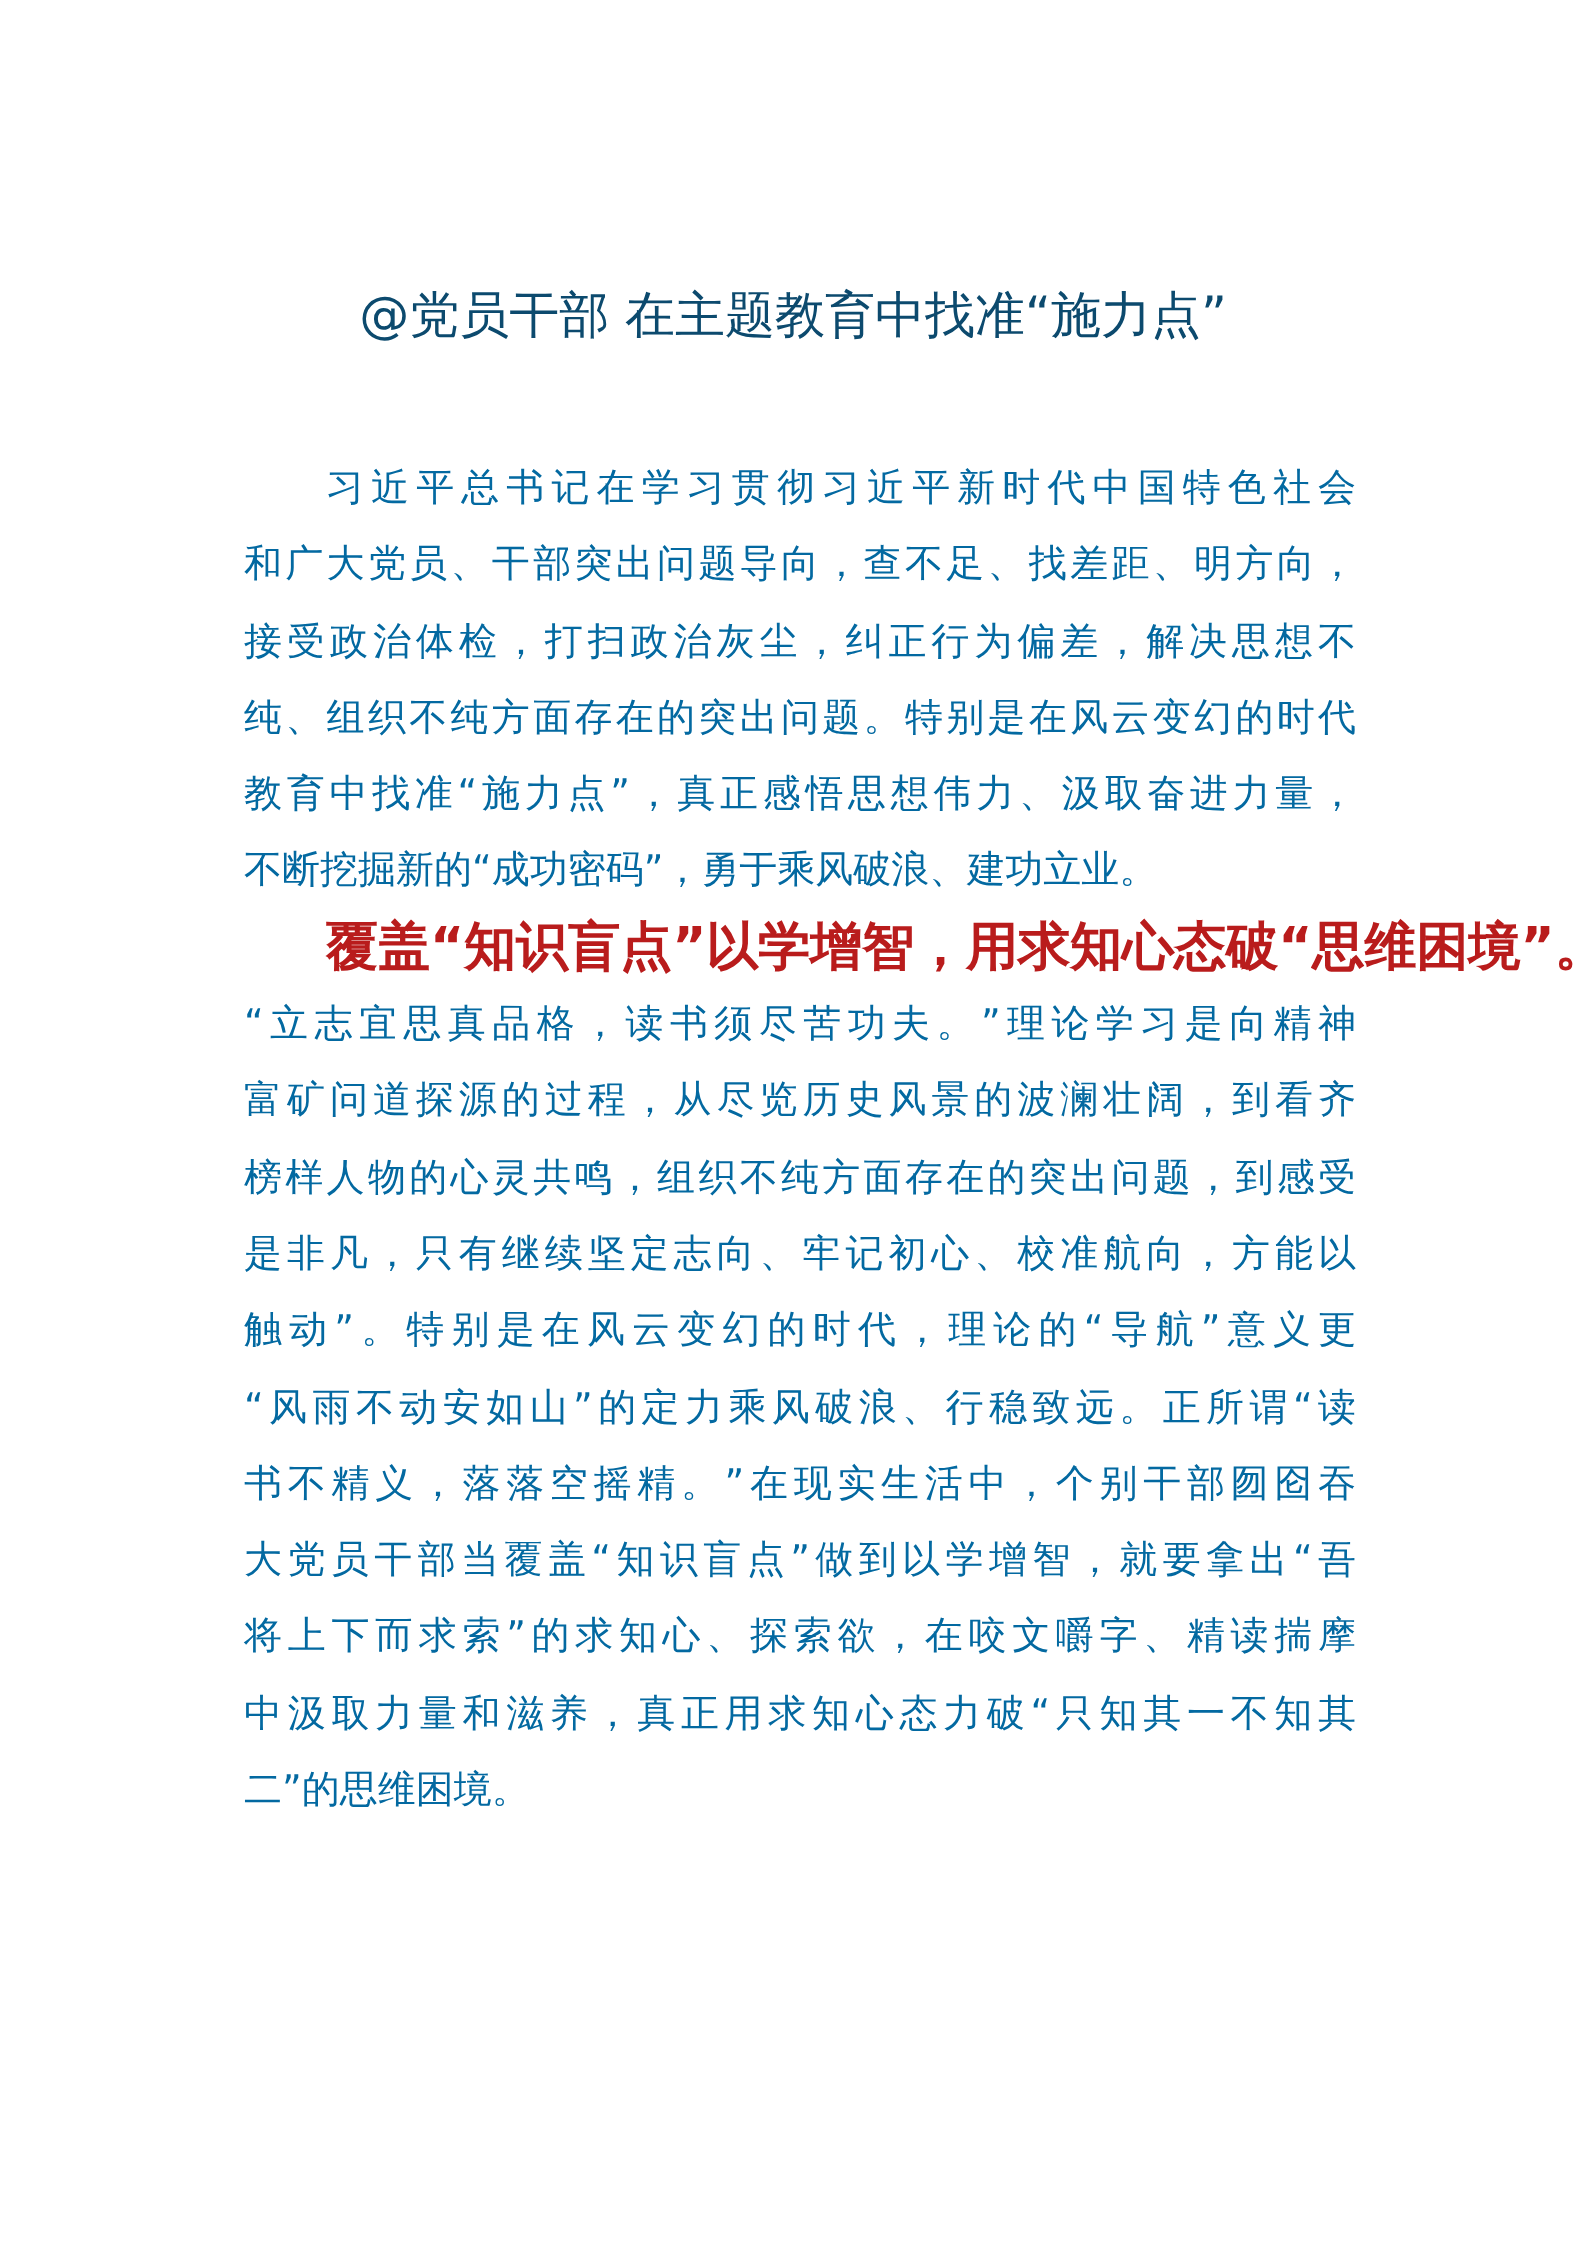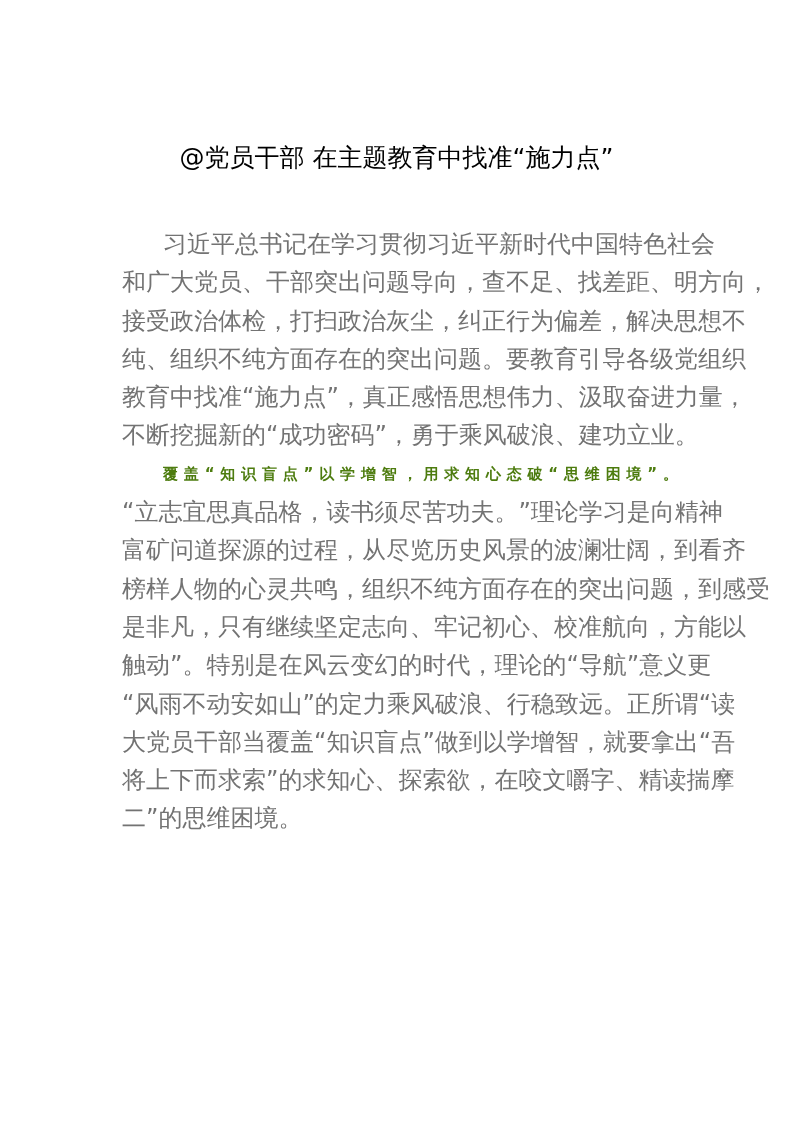--- a/index.html
+++ b/index.html
@@ -5,56 +5,58 @@
   html, body { margin: 0; padding: 0; background: #ffffff; }
   body {
     width: 793px; height: 1122px; position: relative; overflow: hidden;
     font-family: "DejaVu Sans", "Liberation Sans", sans-serif;
     color: #111111;
   }
   .page { position: absolute; left: 0; top: 0; width: 793px; height: 1122px; background: #fff; }
   .title {
     position: absolute; left: 0; top: 140px; width: 793px;
     text-align: center; font-size: 25px; line-height: 36px;
-    color: #000000; font-weight: normal; letter-spacing: 0px; margin: 0;
+    color: #0c4a6e; font-weight: normal; letter-spacing: 0px; margin: 0;
   }
   .body {
     position: absolute; left: 122px; top: 225px; width: 556px;
   }
   .line {
     display: block; height: 38.3px; line-height: 38.3px;
-    font-size: 24px; white-space: nowrap; color: #737373;
+    font-size: 19px; white-space: nowrap; color: #0369a1;
     text-align: justify; text-align-last: justify;
   }
   .line.last { text-align-last: left; }
   .line.indent { padding-left: 41px; }
-  .line.heading { font-weight: bold; color: #4d7c0f; padding-left: 41px; font-size: 15px; }
+  .line.heading { font-weight: bold; color: #b91c1c; padding-left: 41px; font-size: 26px; }
 </style>
 </head>
 <body>
 
 <div class="page">
   <h1 class="title">@党员干部 在主题教育中找准“施力点”</h1>
 
   <div class="body">
     <div>
       <span class="line indent">习近平总书记在学习贯彻习近平新时代中国特色社会</span>
       <span class="line">和广大党员、干部突出问题导向，查不足、找差距、明方向，</span>
       <span class="line">接受政治体检，打扫政治灰尘，纠正行为偏差，解决思想不</span>
-      <span class="line">纯、组织不纯方面存在的突出问题。要教育引导各级党组织</span>
+      <span class="line">纯、组织不纯方面存在的突出问题。特别是在风云变幻的时代</span>
       <span class="line">教育中找准“施力点”，真正感悟思想伟力、汲取奋进力量，</span>
       <span class="line last">不断挖掘新的“成功密码”，勇于乘风破浪、建功立业。</span>
     </div>
 
     <div>
       <span class="line heading">覆盖“知识盲点”以学增智，用求知心态破“思维困境”。</span>
       <span class="line">“立志宜思真品格，读书须尽苦功夫。”理论学习是向精神</span>
       <span class="line">富矿问道探源的过程，从尽览历史风景的波澜壮阔，到看齐</span>
       <span class="line">榜样人物的心灵共鸣，组织不纯方面存在的突出问题，到感受</span>
       <span class="line">是非凡，只有继续坚定志向、牢记初心、校准航向，方能以</span>
       <span class="line">触动”。特别是在风云变幻的时代，理论的“导航”意义更</span>
       <span class="line">“风雨不动安如山”的定力乘风破浪、行稳致远。正所谓“读</span>
+      <span class="line">书不精义，落落空摇精。”在现实生活中，个别干部囫囵吞</span>
       <span class="line">大党员干部当覆盖“知识盲点”做到以学增智，就要拿出“吾</span>
       <span class="line">将上下而求索”的求知心、探索欲，在咬文嚼字、精读揣摩</span>
+      <span class="line">中汲取力量和滋养，真正用求知心态力破“只知其一不知其</span>
       <span class="line last">二”的思维困境。</span>
     </div>
   </div>
 </div>
 
 </body></html>

